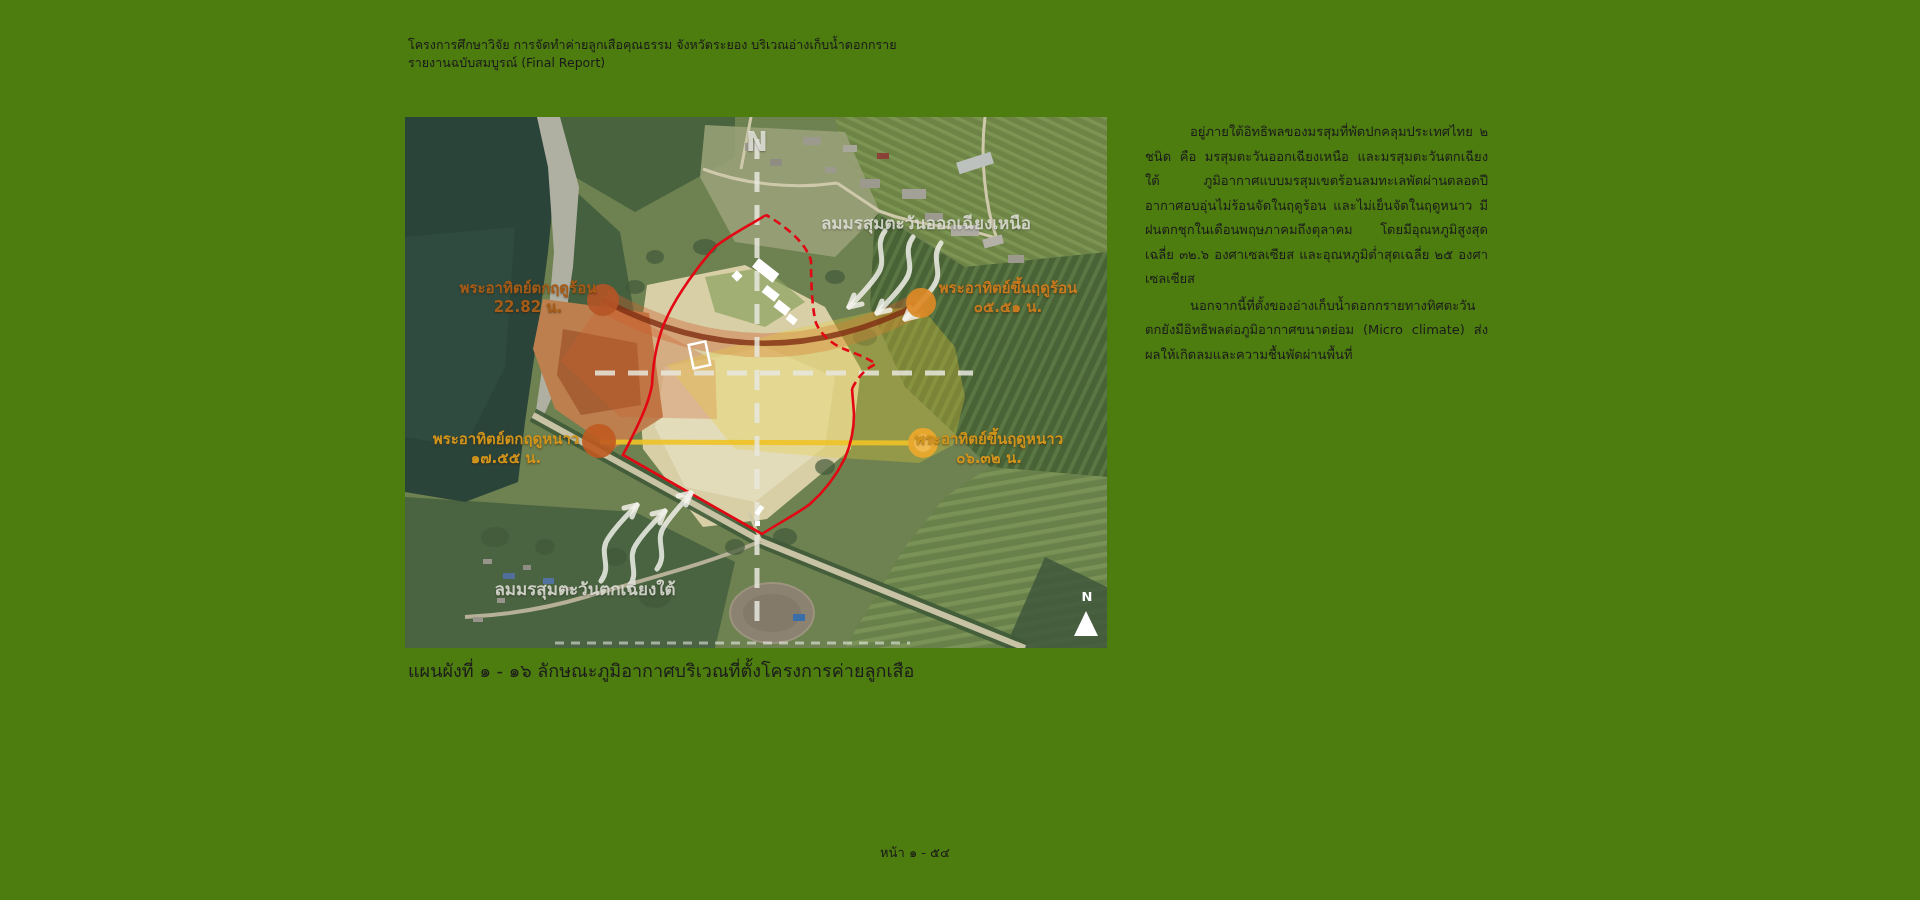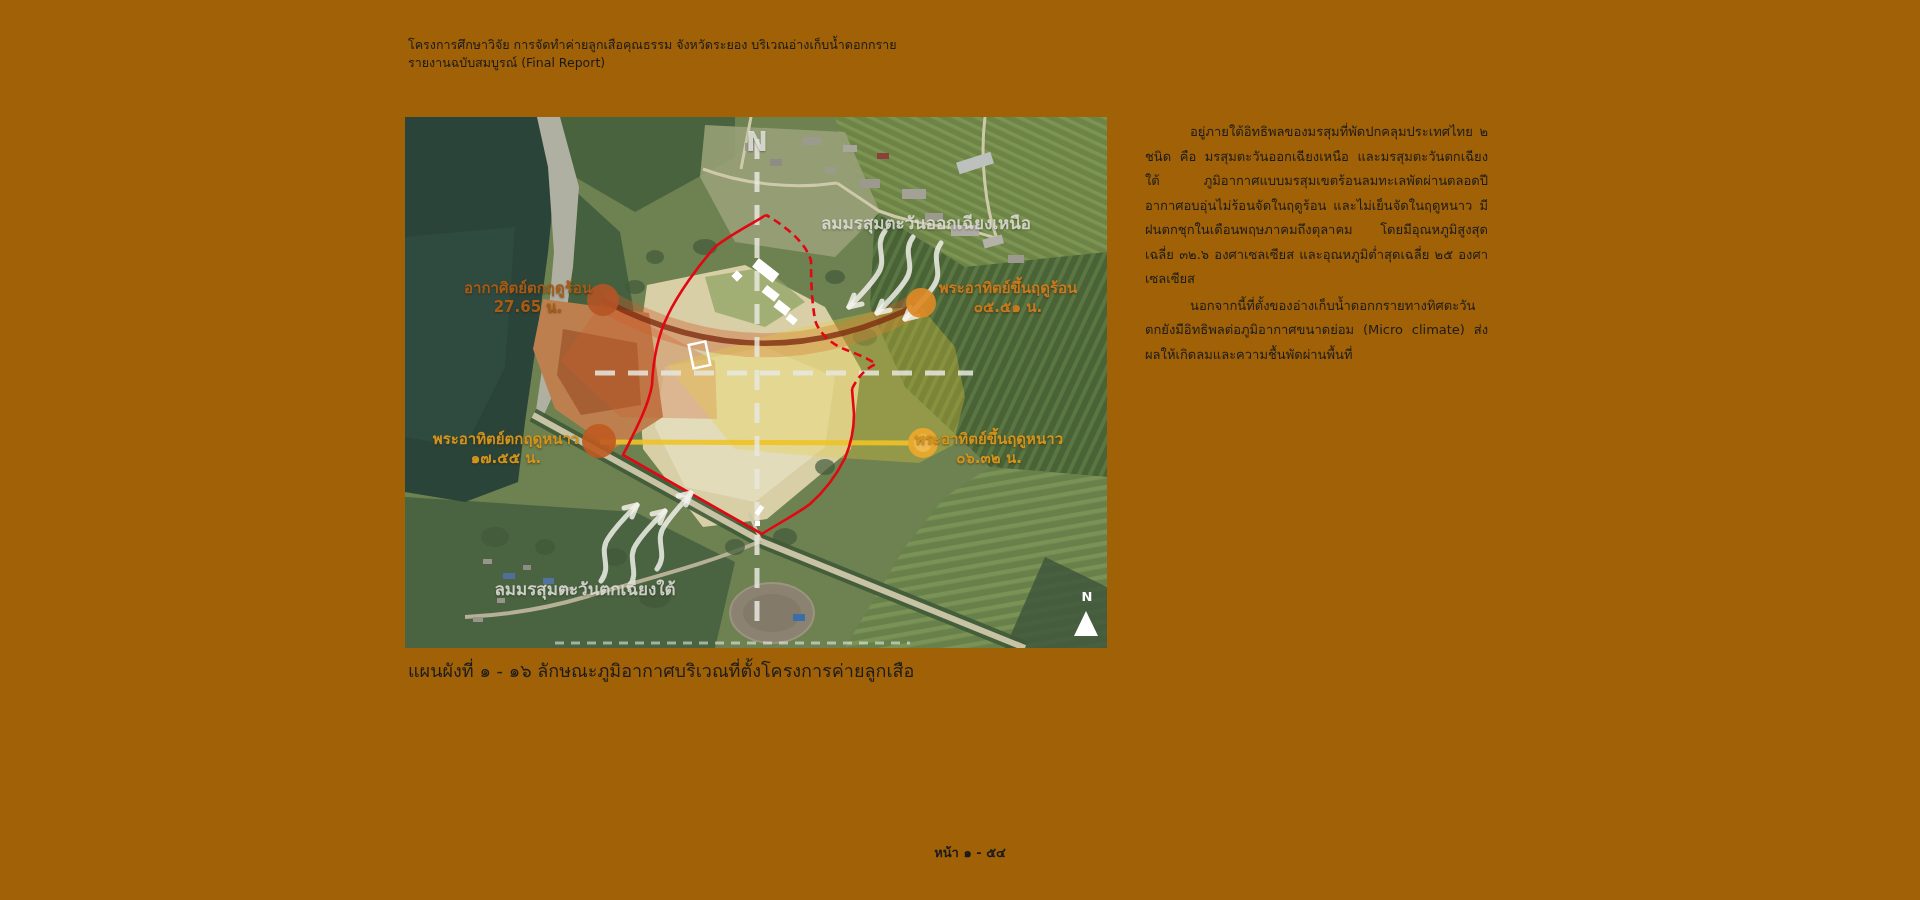--- a/index.html
+++ b/index.html
@@ -1,18 +1,18 @@
 <!DOCTYPE html>
 <html><head>
 <meta charset="utf-8">
 <style>
   html,body{margin:0;padding:0;background:#ffffff;}
   body{width:1920px;height:900px;position:relative;overflow:hidden;
        font-family:"DejaVu Sans","Liberation Sans",sans-serif;color:#1c1c1c;}
-  .page{position:absolute;inset:0;background:#a16207;}
+  .page{position:absolute;inset:0;background:#4d7c0f;}
 
   
   .doc-header{position:absolute;left:408px;top:36px;width:760px;font-size:12.5px;line-height:18px;color:#1a1a1a;}
 
   
   .map{position:absolute;left:405px;top:117px;width:702px;height:531px;overflow:hidden;background:#6e8150;}
   .map svg{position:absolute;left:0;top:0;}
   .map-label{position:absolute;text-align:center;font-weight:bold;pointer-events:none;}
   .sun-label{font-size:15px;line-height:19px;text-shadow:0 1px 2px rgba(45,22,0,.55);}
   .sun-summer-left{color:#a65c16;}
@@ -25,21 +25,21 @@
 
   
   .caption{position:absolute;left:408px;top:656px;width:700px;font-size:18px;color:#1c1c1c;}
 
   
   .body-col{position:absolute;left:1132px;top:118px;width:356px;font-size:13px;line-height:24.5px;color:#1b1b1b;}
   .body-col h3{margin:0 0 0 45px;font-size:13.5px;font-weight:bold;text-decoration:underline;text-underline-offset:3px;}
   .body-col p{margin:2px 0 0 13px;text-indent:45px;text-align:justify;}
 
   
-  .page-number{position:absolute;left:880px;top:842px;width:180px;text-align:center;font-size:13px;font-weight:bold;color:#1a1a1a;}
+  .page-number{position:absolute;left:880px;top:842px;width:180px;font-size:13px;font-weight:normal;color:#1a1a1a;}
 </style>
 </head>
 <body>
 
 <div class="page">
 
   <div class="doc-header">
     <div>โครงการศึกษาวิจัย การจัดทำค่ายลูกเสือคุณธรรม จังหวัดระยอง บริเวณอ่างเก็บน้ำดอกกราย</div>
     <div>รายงานฉบับสมบูรณ์ (Final Report)</div>
   </div>
@@ -175,22 +175,22 @@
       <circle cx="518" cy="326" r="9" fill="#f2bd55" opacity=".9"></circle>
 
       <polygon points="669,519 693,519 681,494" fill="#ffffff"></polygon>
     </svg>
 
     <div class="n-axis">N</div>
     <div class="map-label wind-label" style="left:371px;top:92px;width:300px;">ลมมรสุมตะวันออกเฉียงเหนือ</div>
     <div class="map-label wind-label" style="left:30px;top:458px;width:300px;">ลมมรสุมตะวันตกเฉียงใต้</div>
 
     <div class="map-label sun-label sun-summer-left" style="left:23px;top:162px;width:200px;">
-      <div>อากาศิตย์ตกฤดูร้อน</div>
-      <div>27.65 น.</div>
+      <div>พระอาทิตย์ตกฤดูร้อน</div>
+      <div>22.82 น.</div>
     </div>
     <div class="map-label sun-label sun-summer-right" style="left:503px;top:162px;width:200px;">
       <div>พระอาทิตย์ขึ้นฤดูร้อน</div>
       <div>๐๕.๕๑ น.</div>
     </div>
     <div class="map-label sun-label sun-winter" style="left:1px;top:313px;width:200px;">
       <div>พระอาทิตย์ตกฤดูหนาว</div>
       <div>๑๗.๕๕ น.</div>
     </div>
     <div class="map-label sun-label sun-winter" style="left:484px;top:313px;width:200px;">

